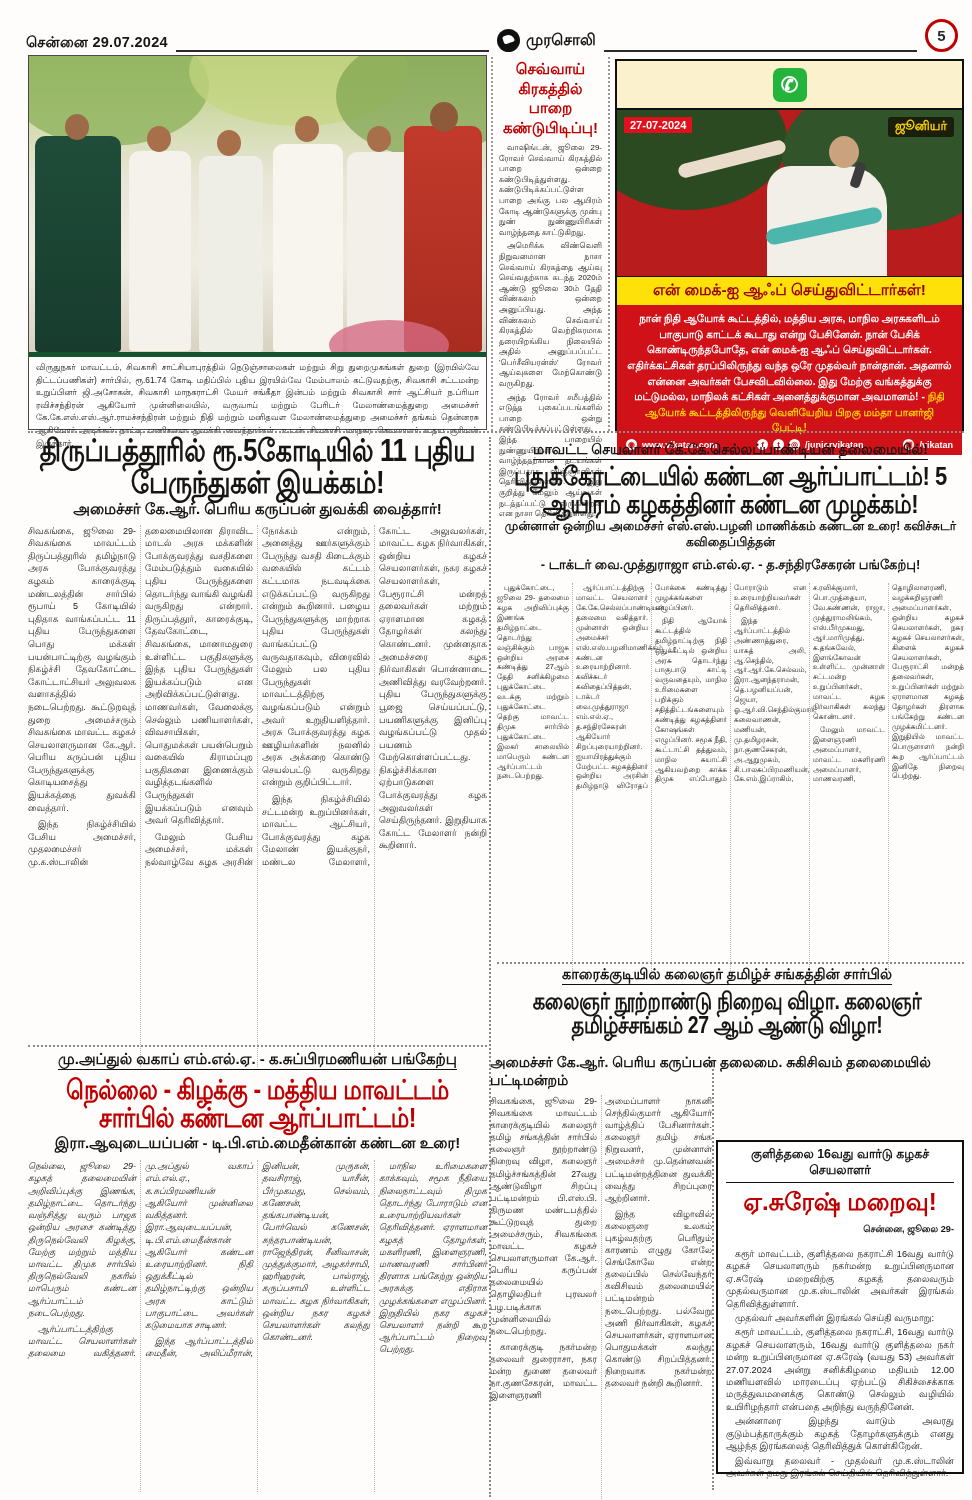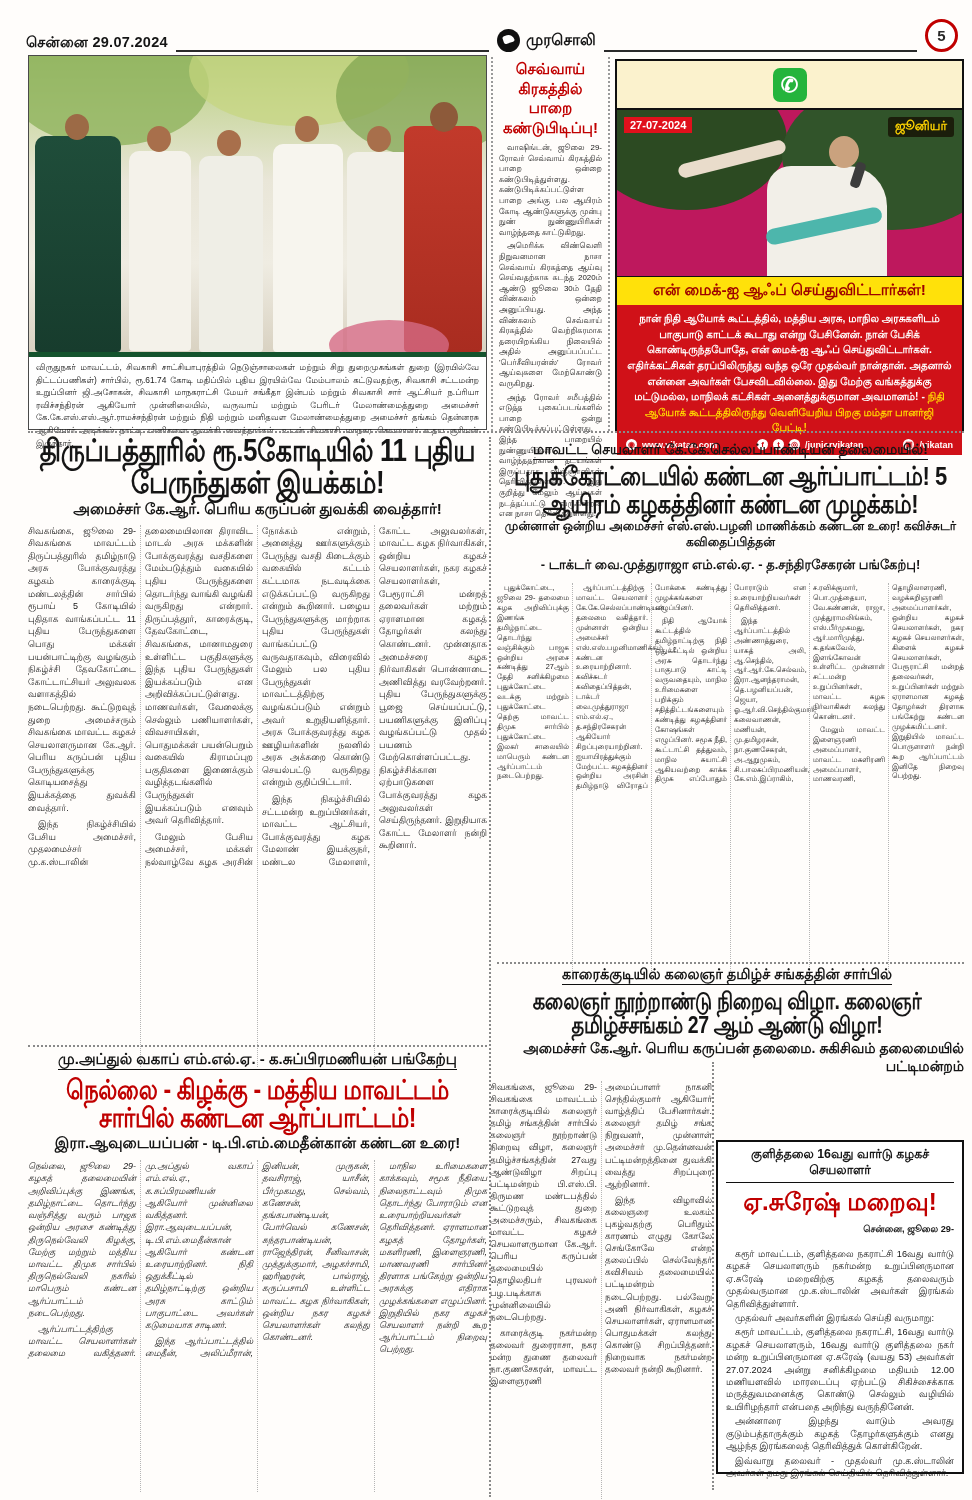--- a/index.html
+++ b/index.html
@@ -35,21 +35,21 @@
   .mars .mb p{margin:0 0 3px;text-indent:8px;}
 
   
   .wabox{position:absolute;left:615px;top:59px;width:349px;height:373px;border:2px solid #101010;
          display:flex;flex-direction:column;box-sizing:border-box;background:#fff;}
   .wahdr{background:#fbf2cd;border-bottom:2px solid #101010;display:flex;align-items:center;
          justify-content:center;gap:9px;height:47px;flex:none;}
   .waicon{width:34px;height:34px;background:#24b43c;border-radius:7px;color:#fff;display:flex;
           align-items:center;justify-content:center;font-size:21px;font-weight:bold;flex:none;}
   .watitle{color:#c00000;font-weight:bold;font-size:18px;letter-spacing:-.3px;}
-  .waphoto{position:relative;height:166px;flex:none;overflow:hidden;background:#be185d;}
+  .waphoto{position:relative;height:166px;flex:none;overflow:hidden;background:#b91c1c;}
   .watag{position:absolute;left:7px;top:7px;background:#e0101c;color:#fff;font-weight:bold;
          font-size:11px;padding:2px 6px;}
   .walogo{position:absolute;right:8px;top:7px;background:rgba(20,10,0,.72);color:#ffd400;
           font-weight:bold;font-size:12.5px;padding:2px 7px;border-radius:3px;}
   .wayellow{background:#ffe10a;color:#9d0000;font-weight:bold;text-align:center;font-size:15.5px;
             padding:4px 2px;flex:none;border-top:1.5px solid #101010;}
   .wared{flex:1;background:#d01118;color:#fff;padding:6px 10px 2px;font-size:10.3px;line-height:1.52;
          text-align:center;font-weight:bold;}
   .wahl{color:#ffd400;}
   .wafoot{background:#d01118;color:#fff;font-size:9px;display:flex;justify-content:space-between;
@@ -86,21 +86,21 @@
   .nel{position:absolute;left:28px;top:1050px;width:459px;}
   .nel .kick{font-size:15px;}
   .nel .bigh{font-size:23px;color:#c00000;margin-top:5px;}
   .nel h3{font-size:15px;font-weight:bold;text-align:center;margin:11px 0 6px;}
   .nel .cols{height:332px;column-count:4;column-gap:9px;font-size:8.9px;line-height:12.2px;font-style:italic;}
 
   
   .kal{position:absolute;left:490px;top:966px;width:474px;}
   .kal .kick{font-size:14.5px;}
   .kal .bigh{font-size:19.5px;margin-top:5px;}
-  .kal h3{font-size:14px;font-weight:bold;text-align:right;margin:10px 0 5px;}
+  .kal h3{font-size:14px;font-weight:bold;text-align:left;margin:24px 0 5px;}
   .kal .cols{width:222px;height:424px;column-count:2;column-gap:8px;font-size:8.8px;line-height:12.1px;}
 
   
   .obit{position:absolute;left:716px;top:1140px;width:248px;height:334px;border:2px solid #101010;
         padding:5px 8px;box-sizing:border-box;background:#fff;}
   .obit .okick{font-size:12.4px;font-weight:bold;text-align:center;border-bottom:1.6px solid #101010;
         padding-bottom:3px;}
   .obit h1{color:#c00000;font-size:24px;text-align:center;margin:5px 0;font-weight:bold;}
   .obit .osub{font-size:11.3px;font-weight:bold;text-align:center;border-top:1.6px solid #101010;
         border-bottom:1.6px solid #101010;padding:3px 0;margin-bottom:4px;}

